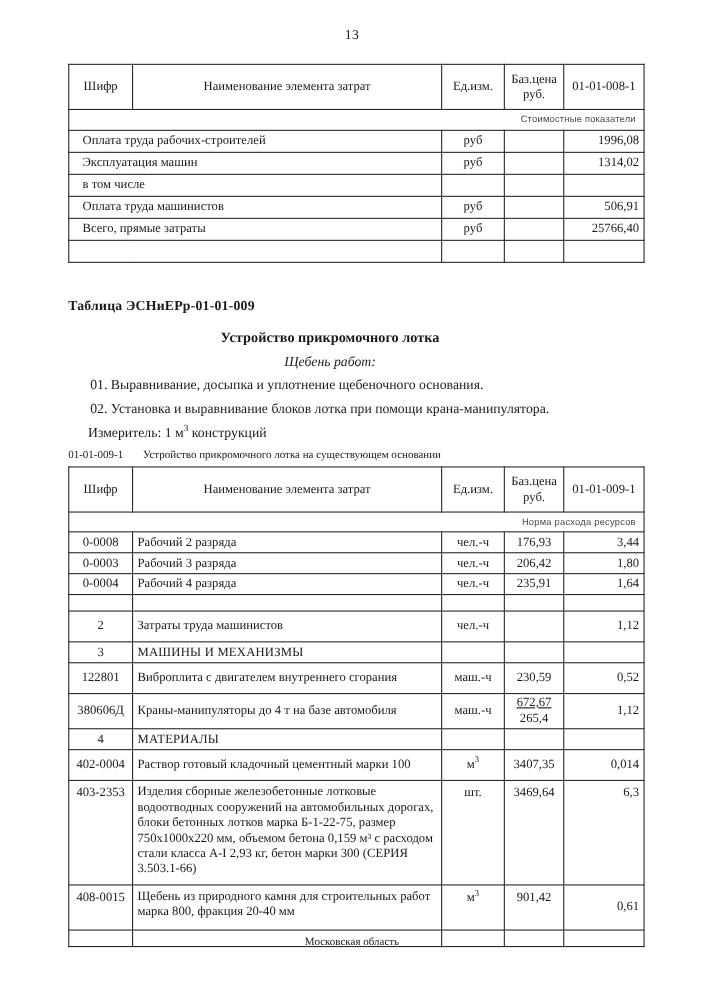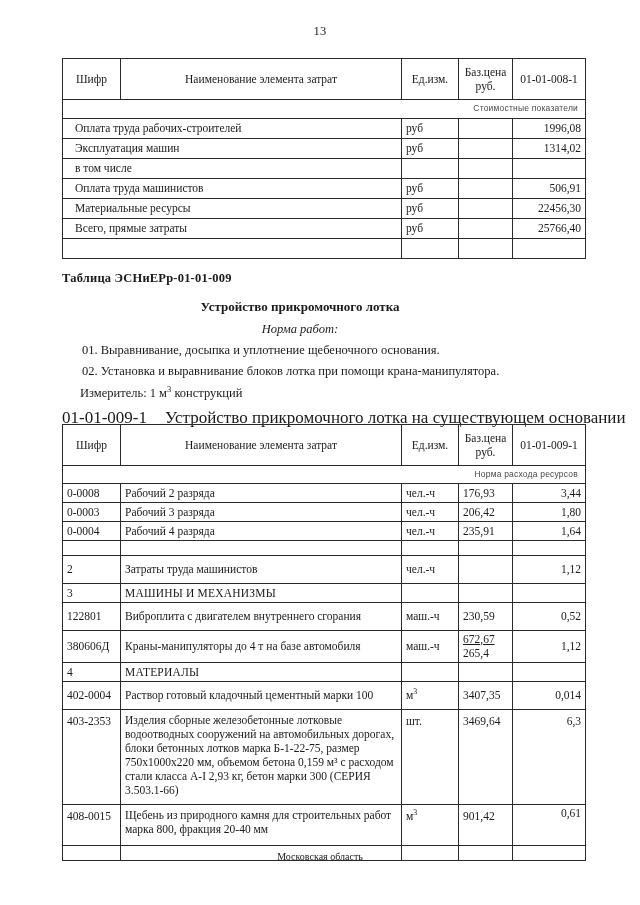--- a/index.html
+++ b/index.html
@@ -68,21 +68,21 @@
     text-align: right;
     padding: 0 7px 1px 0 !important;
     font-family: "Liberation Sans", "DejaVu Sans", sans-serif;
     font-size: 8.5px;
     color: #4a4a4a;
     height: 12px;
     letter-spacing: 0.2px;
   }
 
   .bold { font-weight: bold; }
-  .center { text-align: left; }
+  .center { text-align: center; }
   .right { text-align: right; }
   .left { text-align: left; }
 
   
   #table-one {
     position: absolute;
     left: 62px;
     top: 58px;
     width: 523px;
   }
@@ -131,21 +131,21 @@
     margin: 0 0 8px 82px;
     font-size: 12.5px;
   }
   .mid .izmeritel {
     margin: 10px 0 9px 80px;
     font-weight: normal;
     font-size: 12.5px;
   }
   .mid .variant {
     margin-left: 62px;
-    font-size: 17px;
+    font-size: 10px;
   }
   .mid .variant .vcode { margin-right: 18px; }
   sup { font-size: 0.68em; vertical-align: super; line-height: 0; }
 
   
   #table-two {
     position: absolute;
     left: 62px;
     top: 424px;
     width: 523px;
@@ -218,44 +218,38 @@
         <td></td>
         <td class="right"></td>
       </tr>
       <tr>
         <td colspan="2" class="t1-label">Оплата труда машинистов</td>
         <td class="center">руб</td>
         <td></td>
         <td class="right">506,91</td>
       </tr>
       <tr>
-        <td colspan="2" class="t1-label bold">Материальные ресурсы</td>
-        <td class="center bold">руб</td>
-        <td></td>
-        <td class="right bold">22456,30</td>
-      </tr>
-      <tr>
         <td colspan="2" class="t1-label bold">Всего, прямые затраты</td>
         <td class="center bold">руб</td>
         <td></td>
         <td class="right bold">25766,40</td>
       </tr>
       <tr class="t1-spacer">
         <td colspan="2"></td>
         <td></td>
         <td></td>
         <td></td>
       </tr>
     </tbody>
   </table>
 
   <div class="mid">
     <div class="tbl-title">Таблица  ЭСНиЕРр-01-01-009</div>
     <div class="work-title">Устройство прикромочного лотка</div>
-    <div class="sostav">Норма работ:</div>
+    <div class="sostav">Щебень работ:</div>
     <ol class="works">
       <li>01. Выравнивание, досыпка и уплотнение щебеночного основания.</li>
       <li>02. Установка и выравнивание блоков лотка при помощи крана-манипулятора.</li>
     </ol>
     <div class="izmeritel">
       <span>Измеритель: 1 м</span><sup>3</sup><span> конструкций</span>
     </div>
     <div class="variant">
       <span class="vcode">01-01-009-1</span><span>Устройство прикромочного лотка на существующем основании</span>
     </div>
@@ -366,21 +360,21 @@
         <td class="left desc" style="vertical-align:top;height:88px;">Изделия сборные железобетонные лотковые водоотводных сооружений на автомобильных дорогах, блоки бетонных лотков марка Б-1-22-75, размер 750х1000х220 мм, объемом бетона 0,159 м³ с расходом стали класса А-I 2,93 кг, бетон марки 300 (СЕРИЯ 3.503.1-66)</td>
         <td class="center" style="vertical-align:top;padding-top:4px;">шт.</td>
         <td class="center" style="vertical-align:top;padding-top:4px;">3469,64</td>
         <td class="right" style="vertical-align:top;padding-top:4px;">6,3</td>
       </tr>
       <tr>
         <td class="center" style="vertical-align:top;padding-top:4px;">408-0015</td>
         <td class="left desc" style="vertical-align:top;height:34px;">Щебень из природного камня для строительных работ марка 800, фракция 20-40 мм</td>
         <td class="center" style="vertical-align:top;padding-top:4px;"><span>м</span><sup>3</sup></td>
         <td class="center" style="vertical-align:top;padding-top:4px;">901,42</td>
-        <td class="right" style="vertical-align:top;padding-top:1px;">0,61</td>
+        <td class="right" style="vertical-align:top;padding-top:12px;">0,61</td>
       </tr>
       <tr class="pad-row">
         <td></td>
           <td></td>
           <td></td>
           <td></td>
           <td></td>
       </tr>
     </tbody>
   </table>

